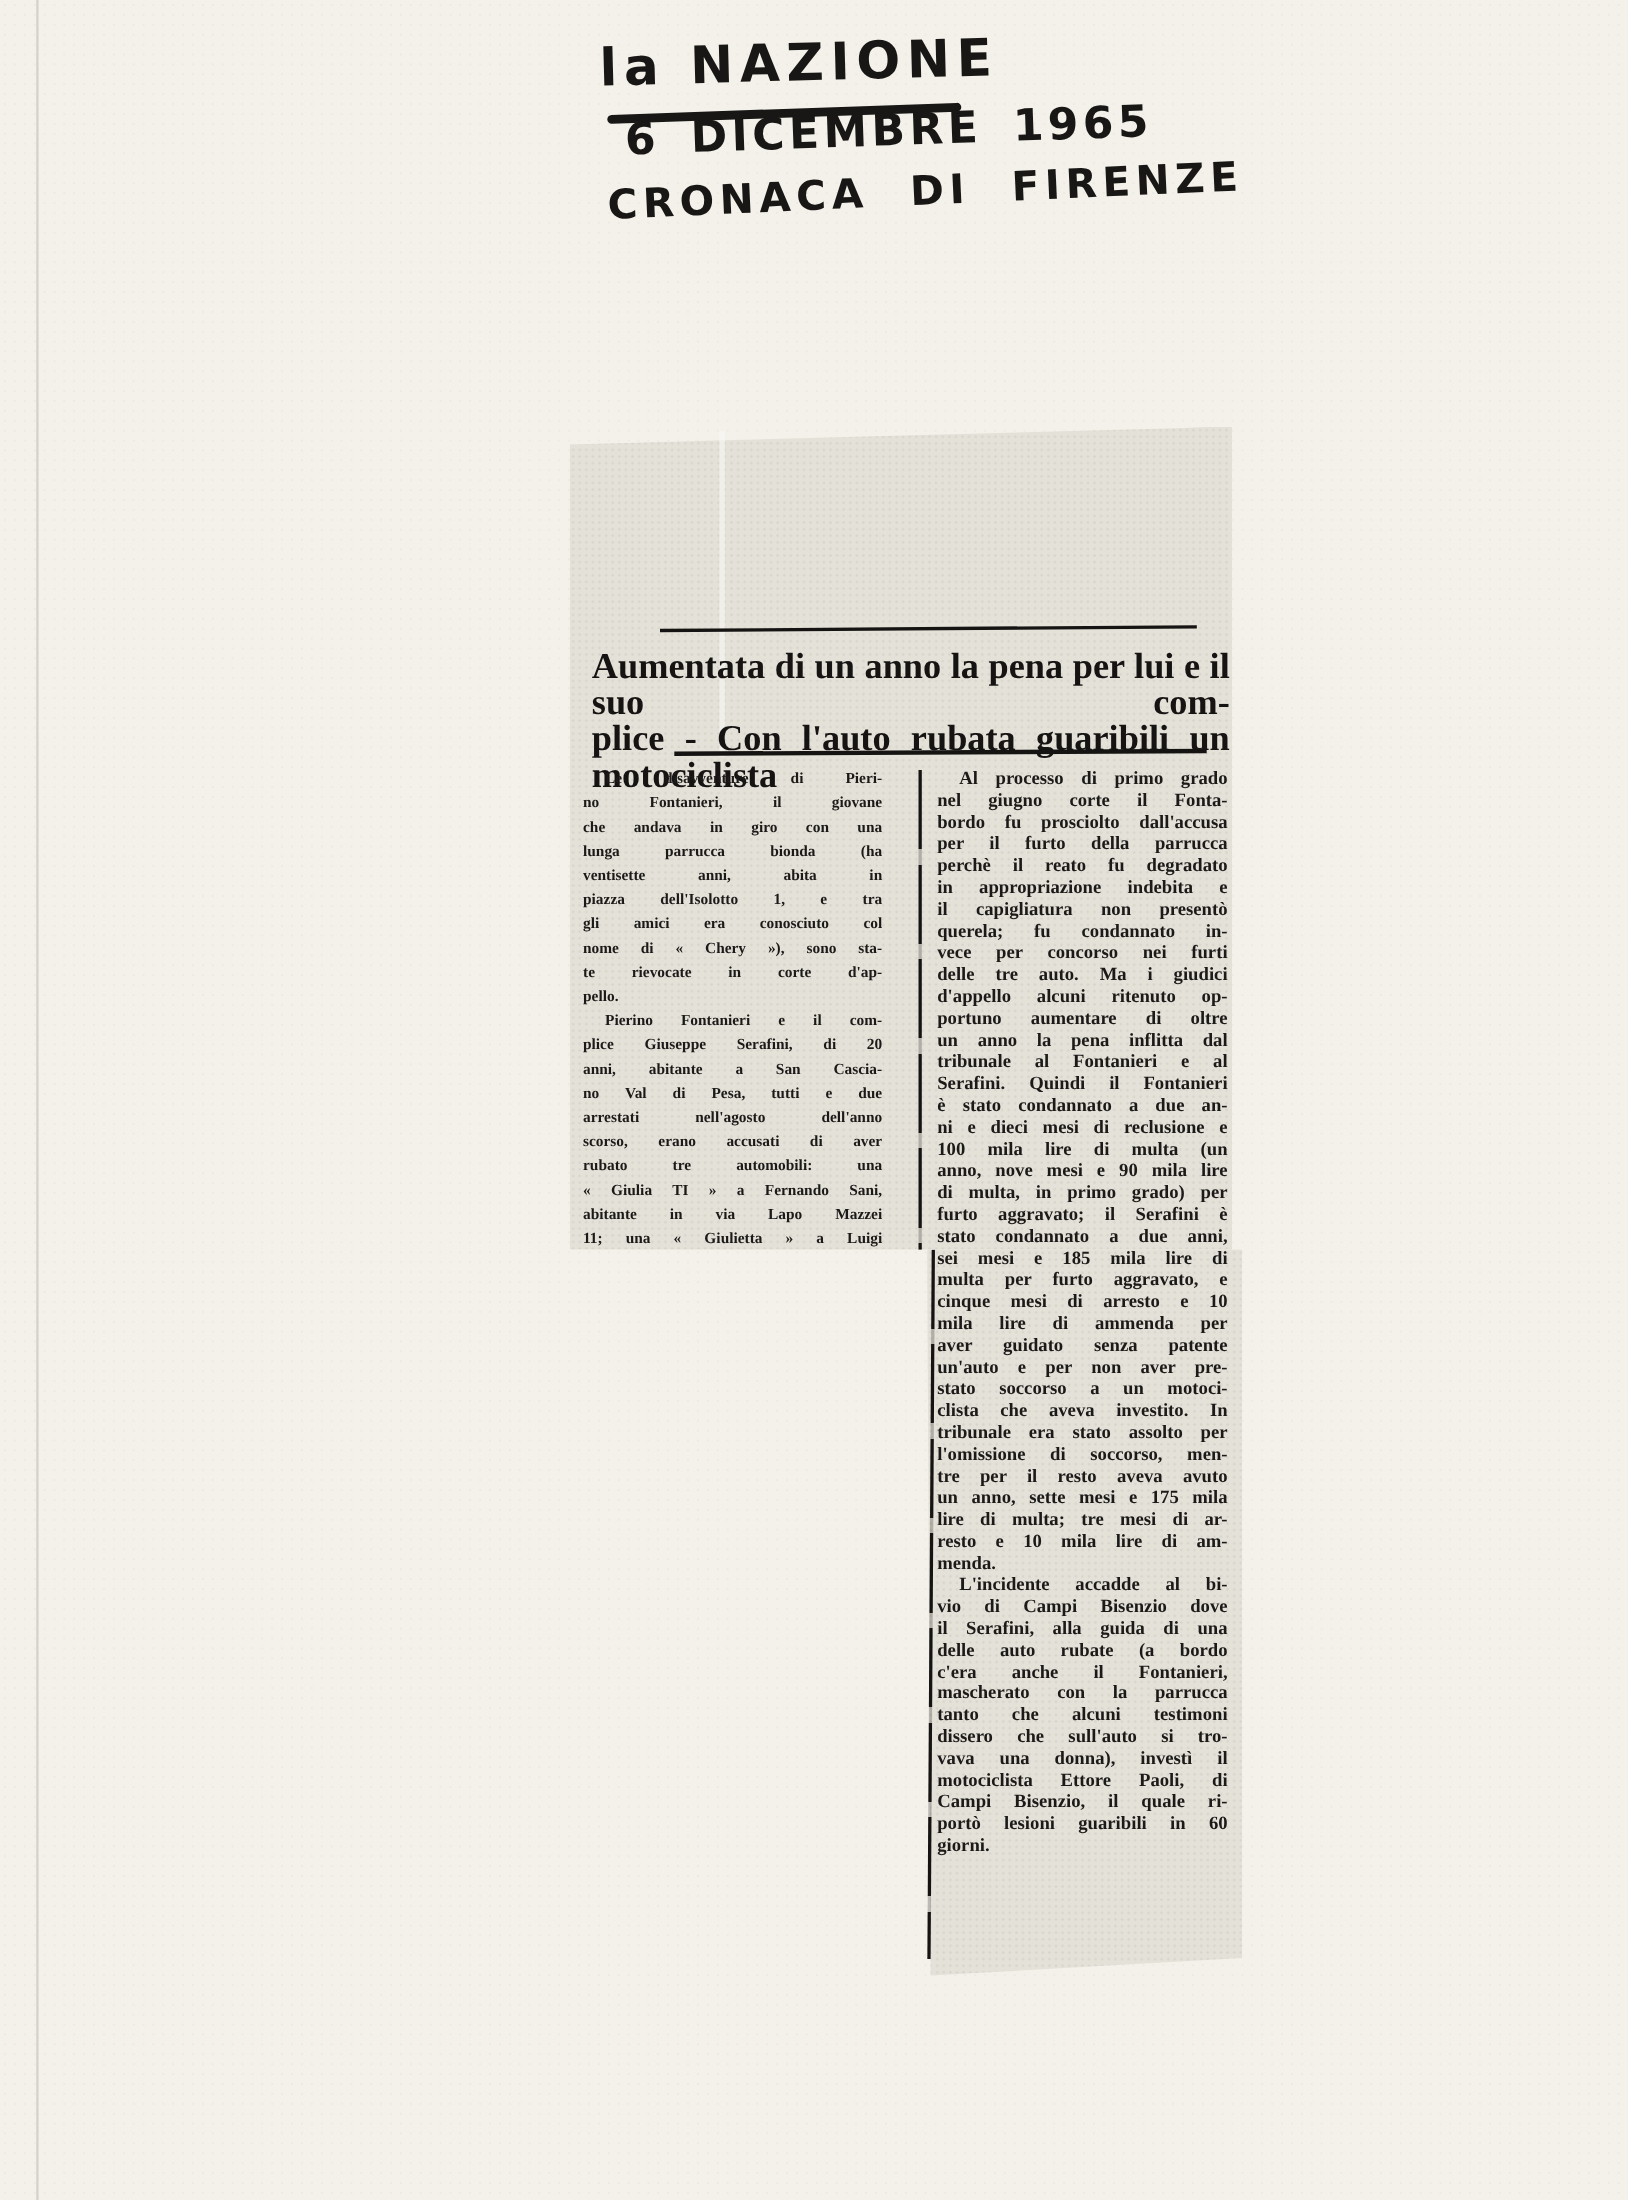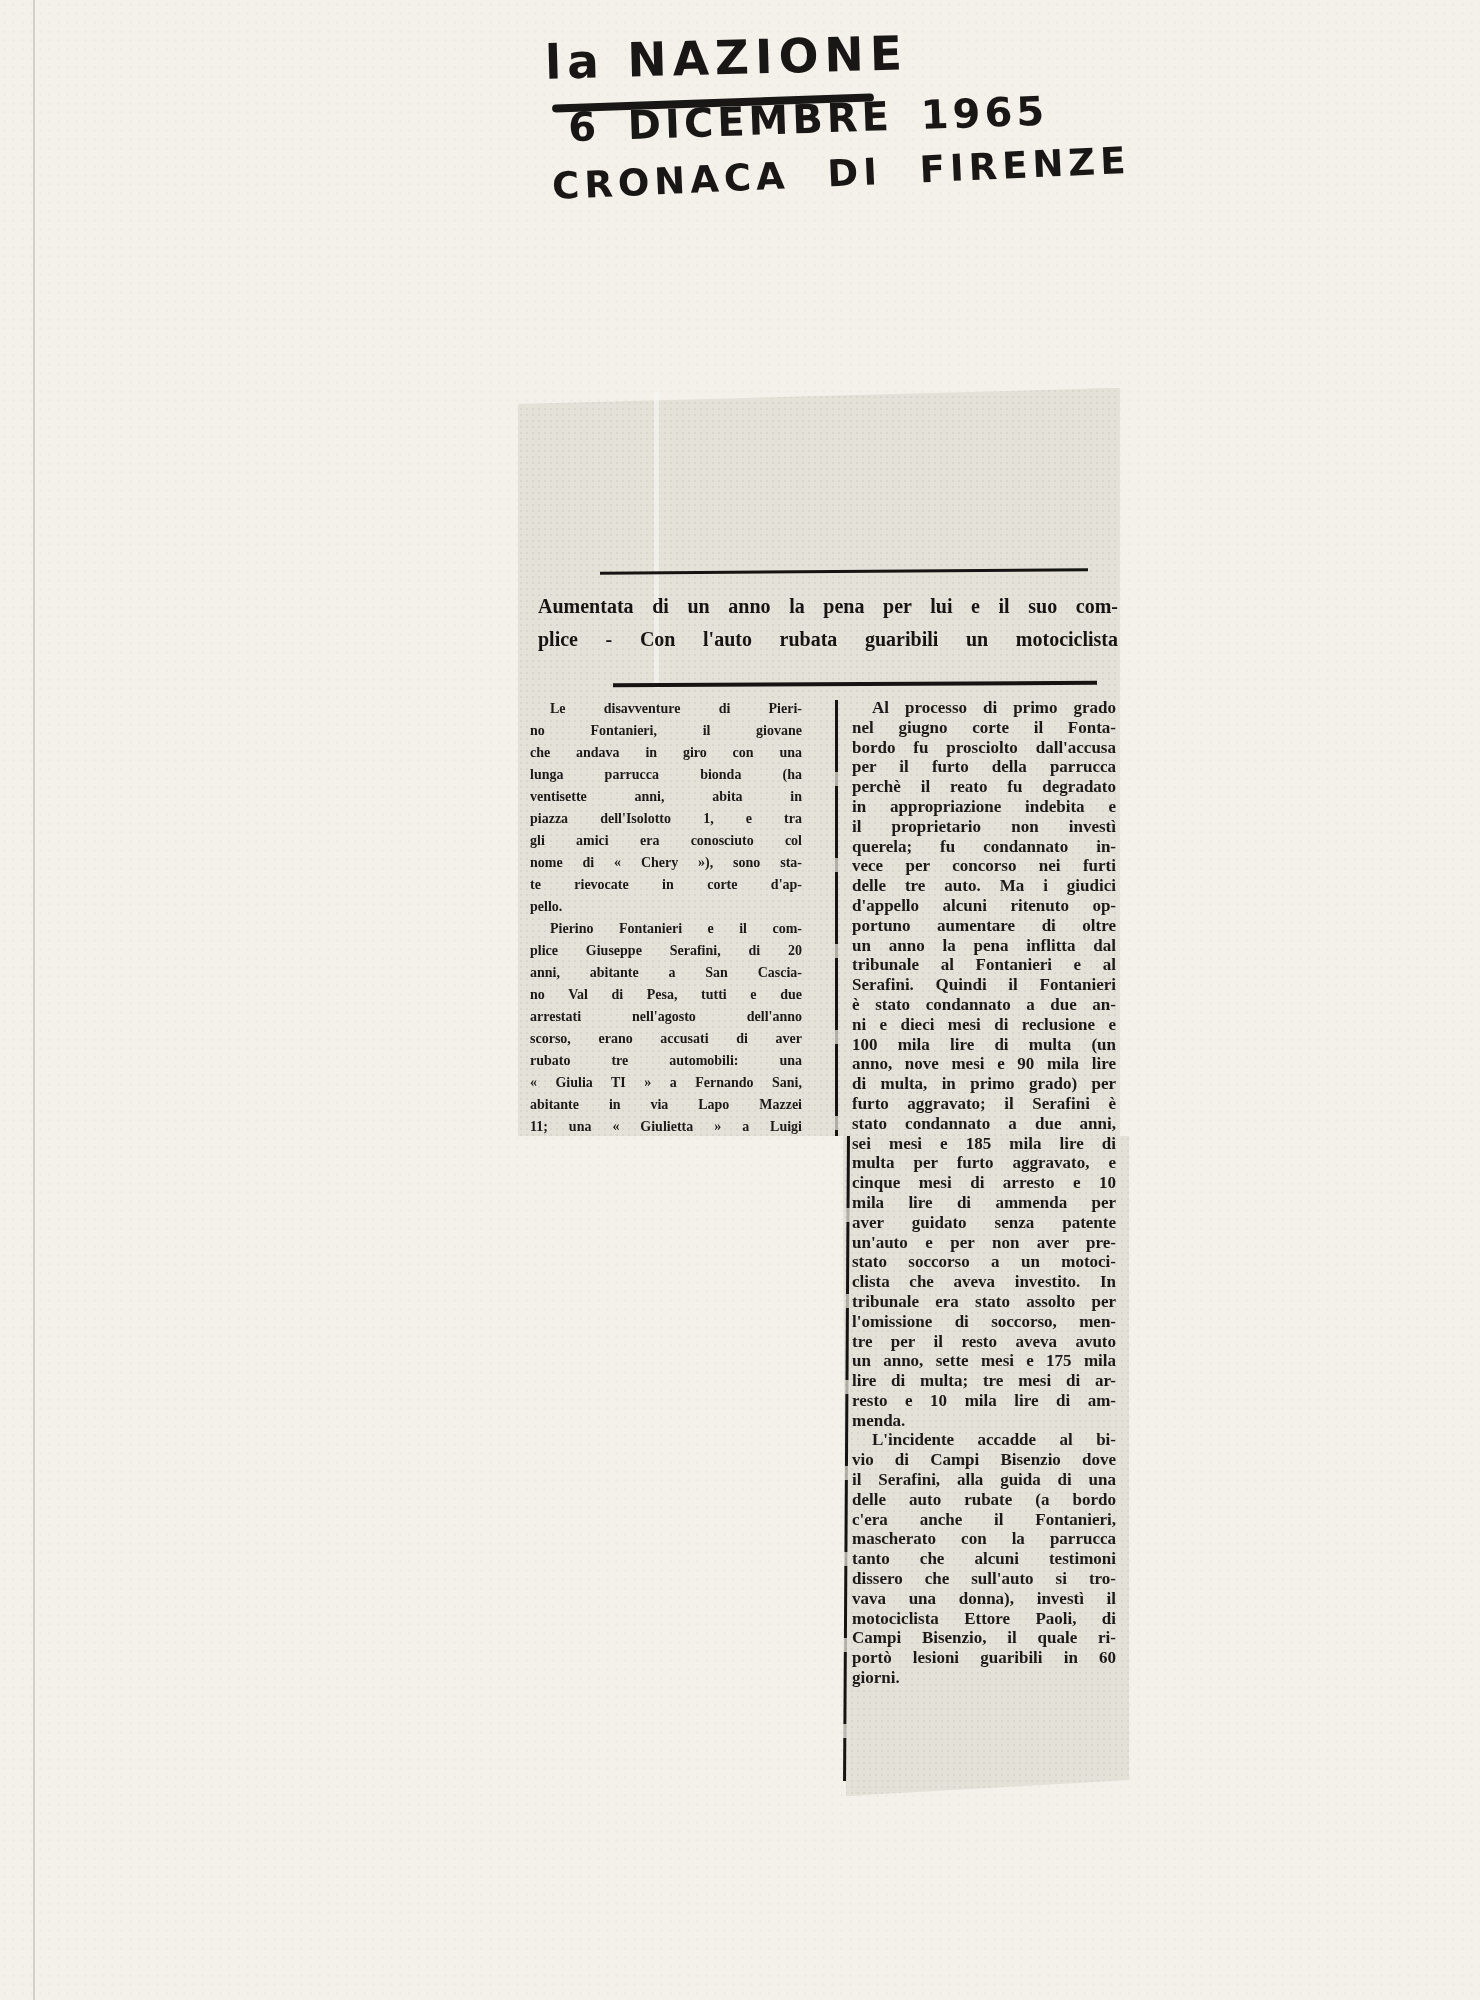--- a/index.html
+++ b/index.html
@@ -93,21 +93,21 @@
 
   .rule { position: absolute; background: var(--ink); }
   .rule-top    { left: 82px; top: 182px; width: 488px; height: 3px; transform: rotate(-0.4deg); }
   .rule-bottom { left: 95px; top: 294px; width: 484px; height: 4px; transform: rotate(-0.3deg); }
 
   .subtitle {
     position: absolute;
     left: 20px; top: 202px; width: 580px;
     font-family: "Liberation Serif", serif;
     font-weight: 700;
-    font-size: 20px;
+    font-size: 33px;
     line-height: 33px;
     color: var(--ink);
   }
   .subtitle .line { text-align: justify; text-align-last: justify; }
 
   .col {
     position: absolute;
     font-family: "Liberation Serif", serif;
     font-weight: 700;
     color: #1b1a18;
@@ -179,21 +179,21 @@
     <div class="v-rule v-rule-columns"></div>
     <div class="v-rule v-rule-strip"></div>
     <div class="col col-right" id="col-right">
         <div class="para">
           <div class="line indent">Al processo di primo grado</div>
           <div class="line">nel giugno corte il Fonta-</div>
           <div class="line">bordo fu prosciolto dall'accusa</div>
           <div class="line">per il furto della parrucca</div>
           <div class="line">perchè il reato fu degradato</div>
           <div class="line">in appropriazione indebita e</div>
-          <div class="line">il proprietario non investì</div>
+          <div class="line">il capigliatura non presentò</div>
           <div class="line">querela; fu condannato in-</div>
           <div class="line">vece per concorso nei furti</div>
           <div class="line">delle tre auto. Ma i giudici</div>
           <div class="line">d'appello alcuni ritenuto op-</div>
           <div class="line">portuno aumentare di oltre</div>
           <div class="line">un anno la pena inflitta dal</div>
           <div class="line">tribunale al Fontanieri e al</div>
           <div class="line">Serafini. Quindi il Fontanieri</div>
           <div class="line">è stato condannato a due an-</div>
           <div class="line">ni e dieci mesi di reclusione e</div>

